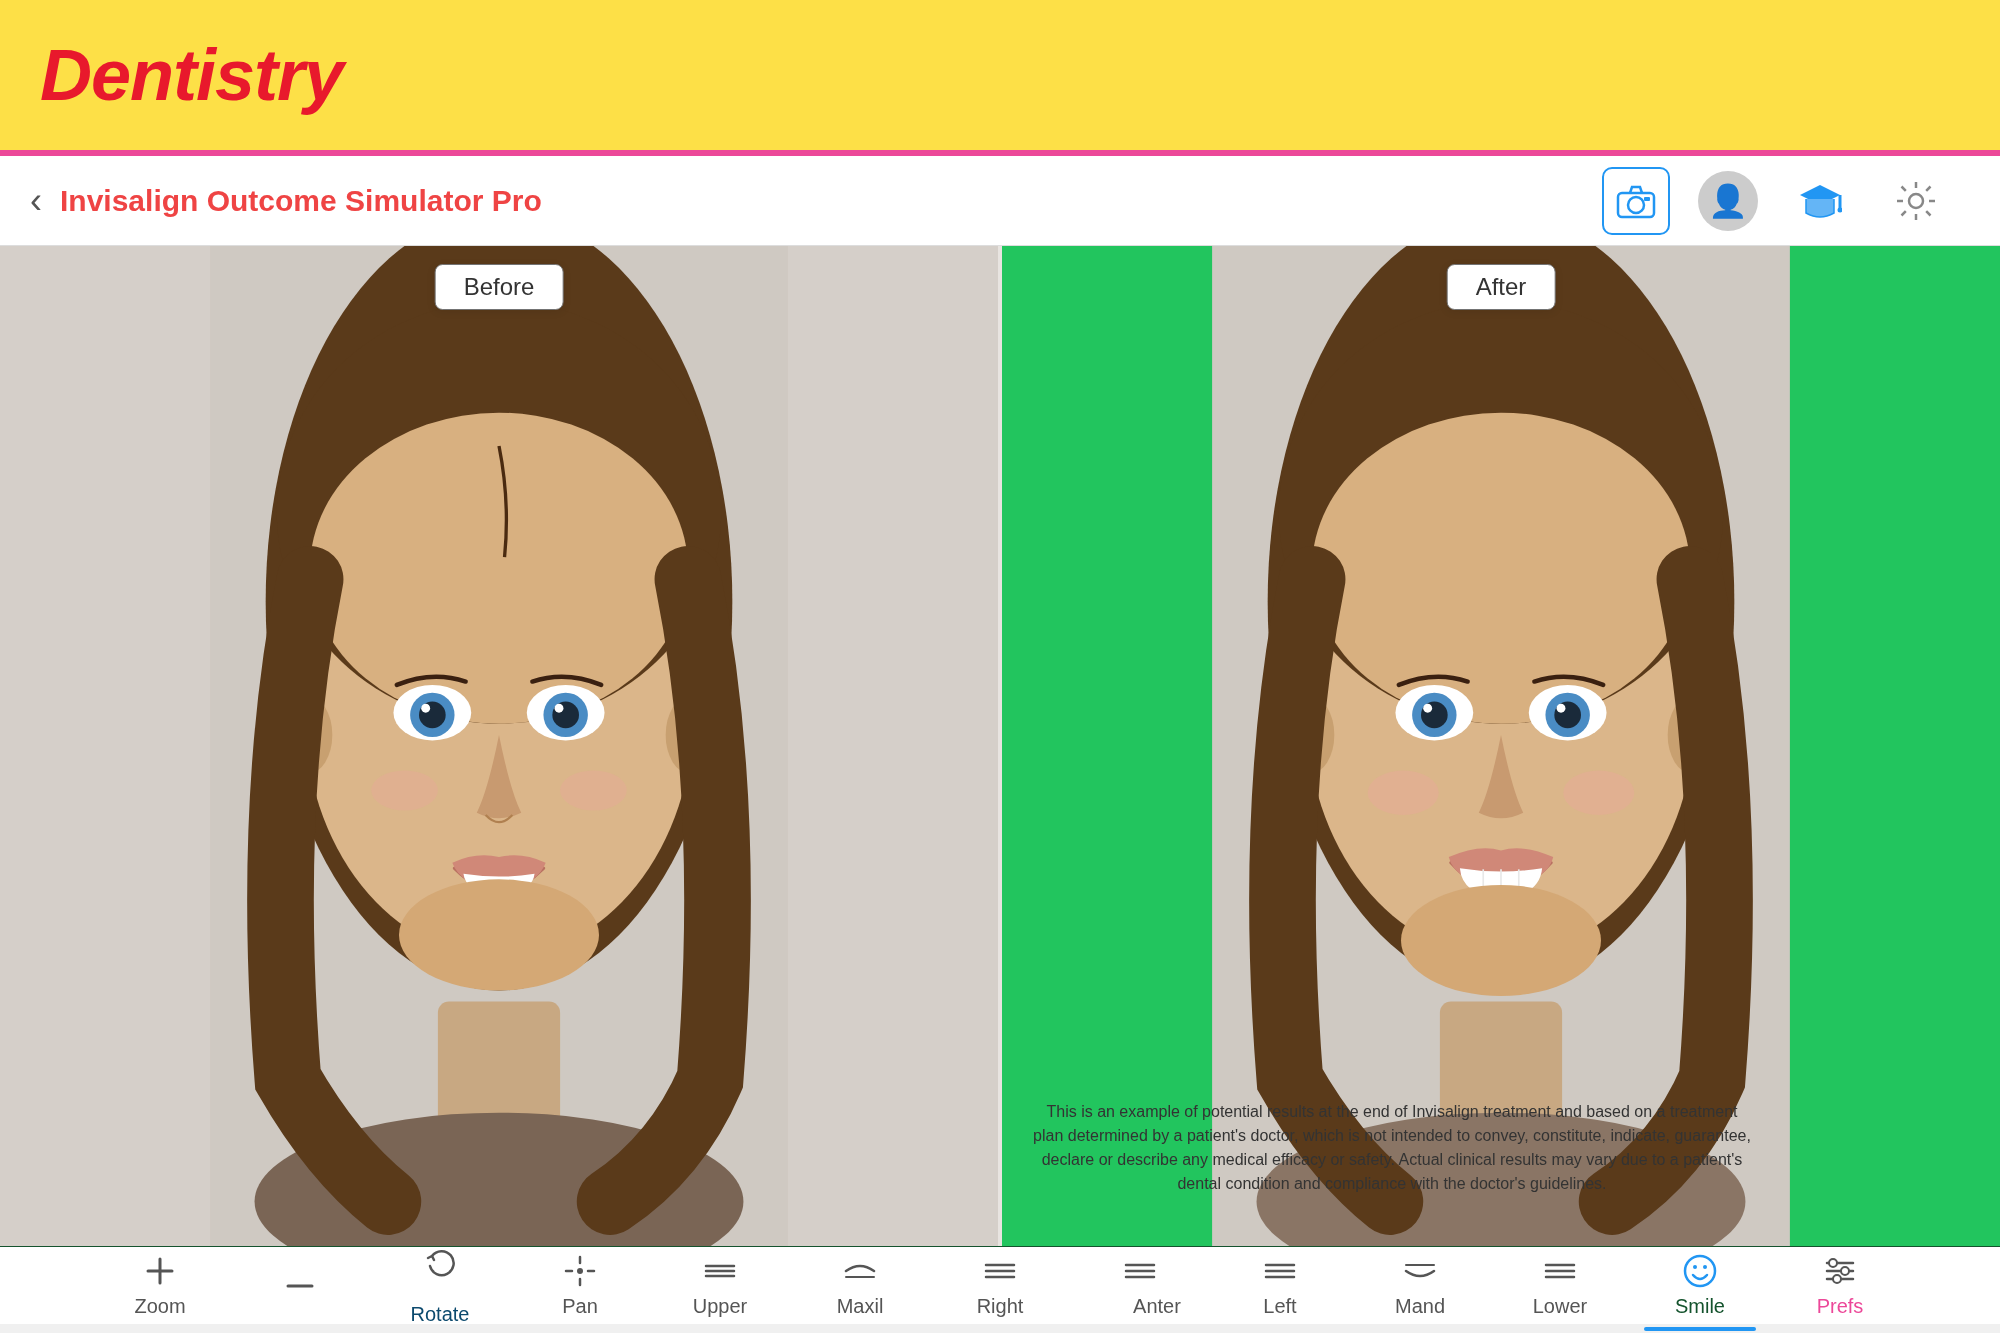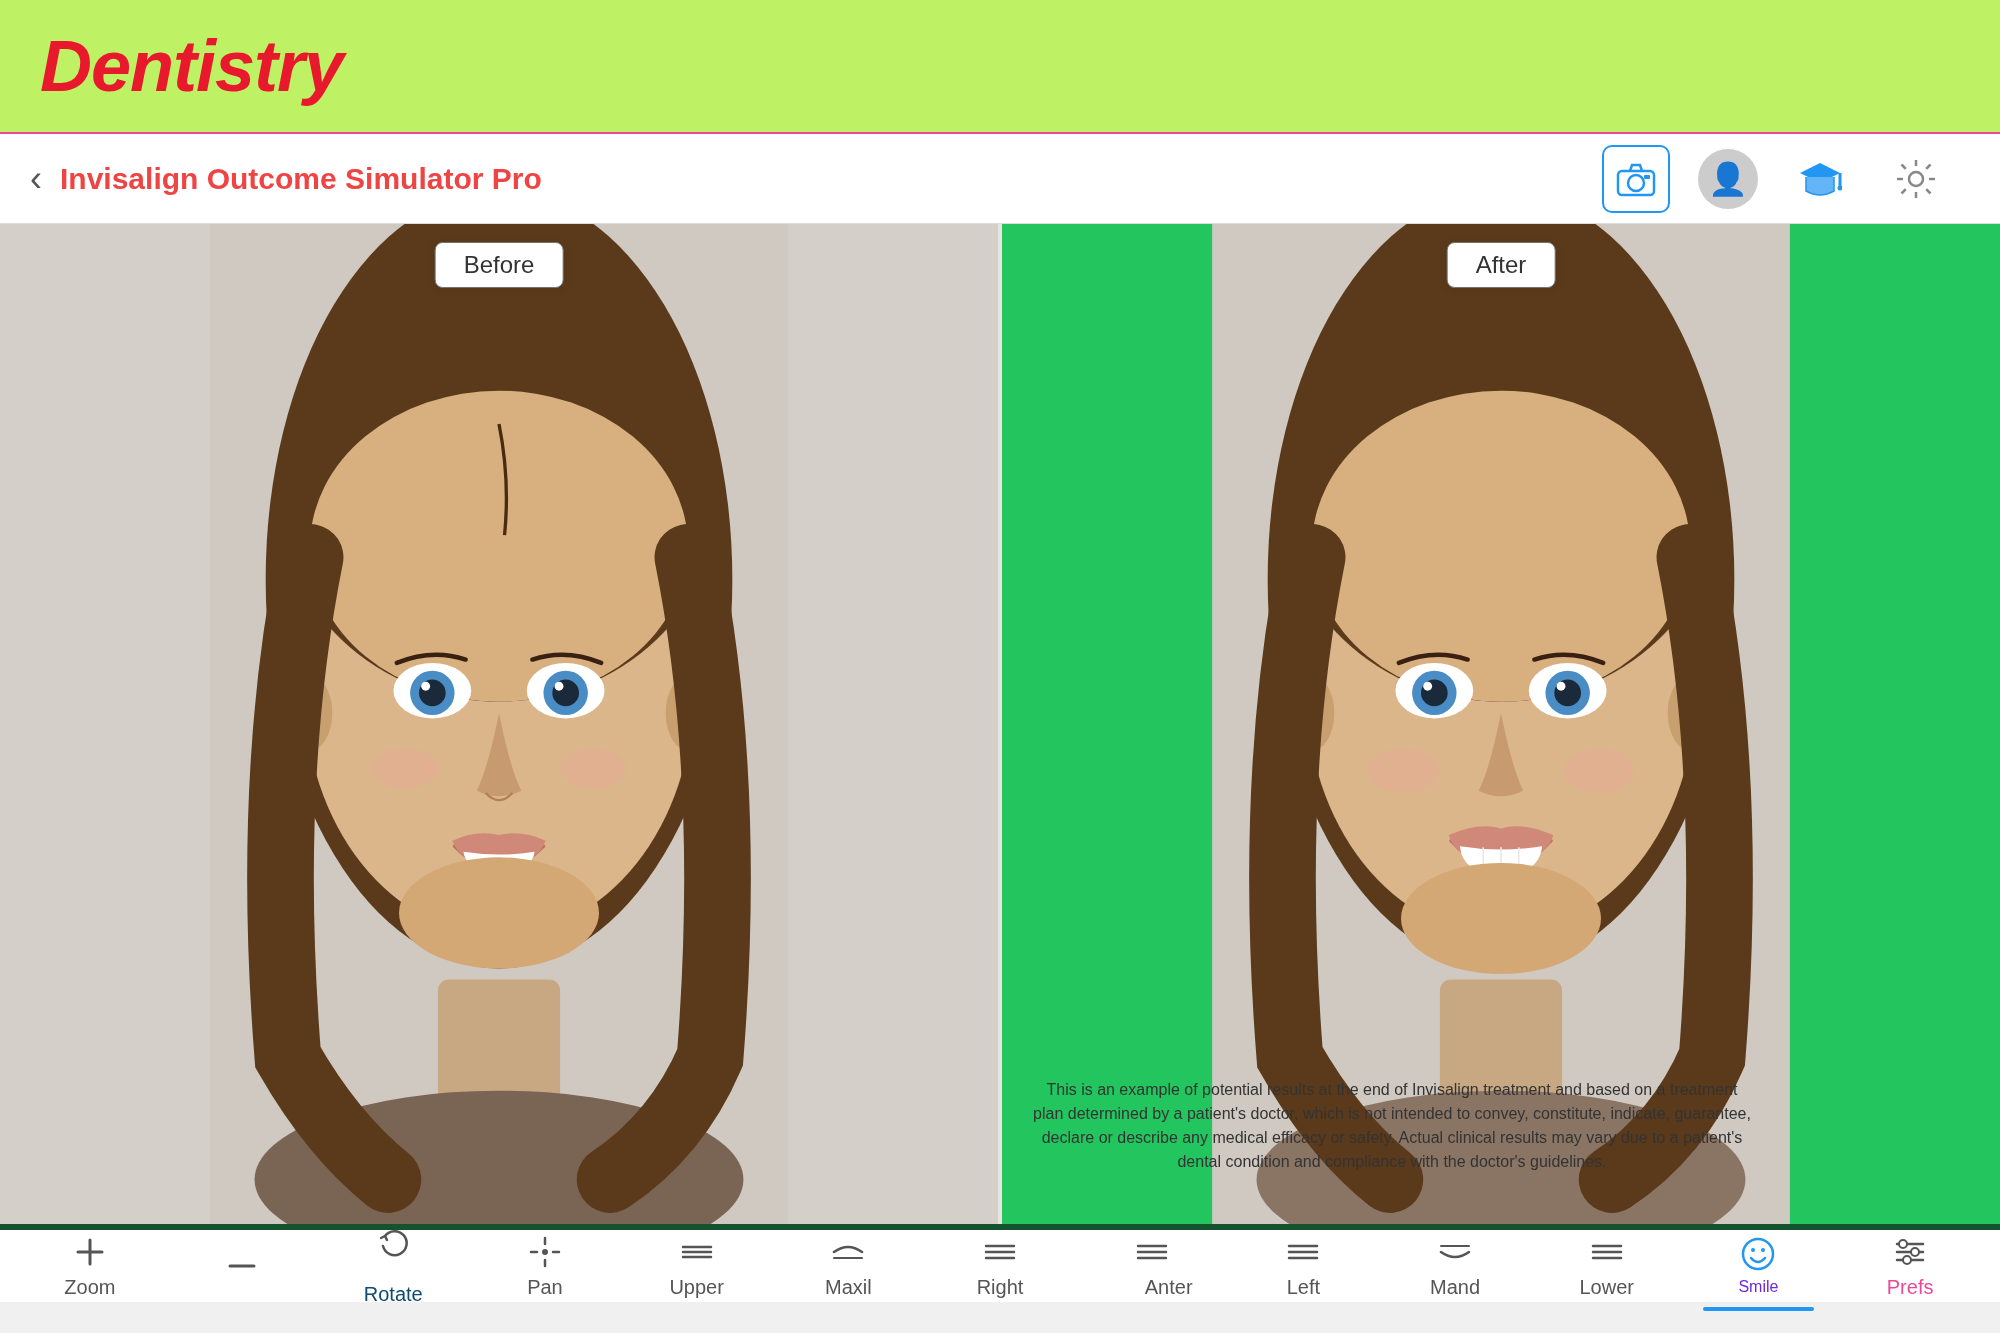--- a/index.html
+++ b/index.html
@@ -1,22 +1,22 @@
 <!DOCTYPE html>
 <html><head>
   <meta charset="utf-8">
   <style>
     * { box-sizing: border-box; margin: 0; padding: 0; }
     body { font-family: -apple-system, BlinkMacSystemFont, 'Helvetica Neue', Arial, sans-serif; background: #f0f0f0; width: 2000px; min-height: 1333px; overflow-x: hidden; }
 
     
     .top-brand-bar {
-      background: #bef264;
-      border-bottom: 2px solid #ec4899;
-      height: 134px;
+      background: #fde047;
+      border-bottom: 6px solid #ec4899;
+      height: 156px;
       display: flex;
       align-items: center;
       padding: 0 40px;
     }
     .brand-logo {
       font-size: 72px;
       font-weight: 900;
       color: #e8192c;
       font-style: italic;
       letter-spacing: -1px;
@@ -127,26 +127,26 @@
       padding: 0 40px;
       font-size: 17px;
       line-height: 1.5;
       color: #444;
       text-align: center;
     }
 
     
     .bottom-toolbar {
       background: #fff;
-      border-top: 6px solid #14532d;
+      border-top: 1px solid #14532d;
       height: 78px;
       display: flex;
       align-items: center;
       justify-content: center;
-      gap: 12px;
+      gap: 0;
       padding: 0 20px;
     }
     .toolbar-item {
       display: flex;
       flex-direction: column;
       align-items: center;
       justify-content: center;
       width: 140px;
       height: 90px;
       cursor: pointer;
@@ -472,21 +472,21 @@
     </button>
     <button class="toolbar-item active">
       <span class="toolbar-icon" style="color:#2196f3; display:flex; align-items:center; justify-content:center; width:36px; height:36px;">
         <svg width="36" height="36" viewBox="0 0 36 36">
           <circle cx="18" cy="18" r="15" fill="none" stroke="currentColor" stroke-width="2.5"></circle>
           <circle cx="13" cy="14" r="2" fill="currentColor"></circle>
           <circle cx="23" cy="14" r="2" fill="currentColor"></circle>
           <path d="M11 22 Q18 30 25 22" fill="none" stroke="currentColor" stroke-width="2.5" stroke-linecap="round"></path>
         </svg>
       </span>
-      <span class="toolbar-label" style="font-size:16px; color:#6d28d9;">Smile</span>
+      <span class="toolbar-label" style="font-size:20px; color:#14532d;">Smile</span>
     </button>
     <button class="toolbar-item">
       <span class="toolbar-icon" style="color:#555; display:flex; align-items:center; justify-content:center; width:36px; height:36px;">
         <svg width="34" height="34" viewBox="0 0 34 34">
           <line x1="4" y1="9" x2="30" y2="9" stroke="currentColor" stroke-width="2.5" stroke-linecap="round"></line>
           <line x1="4" y1="17" x2="30" y2="17" stroke="currentColor" stroke-width="2.5" stroke-linecap="round"></line>
           <line x1="4" y1="25" x2="30" y2="25" stroke="currentColor" stroke-width="2.5" stroke-linecap="round"></line>
           <circle cx="10" cy="9" r="4" fill="white" stroke="currentColor" stroke-width="2"></circle>
           <circle cx="22" cy="17" r="4" fill="white" stroke="currentColor" stroke-width="2"></circle>
           <circle cx="14" cy="25" r="4" fill="white" stroke="currentColor" stroke-width="2"></circle>

